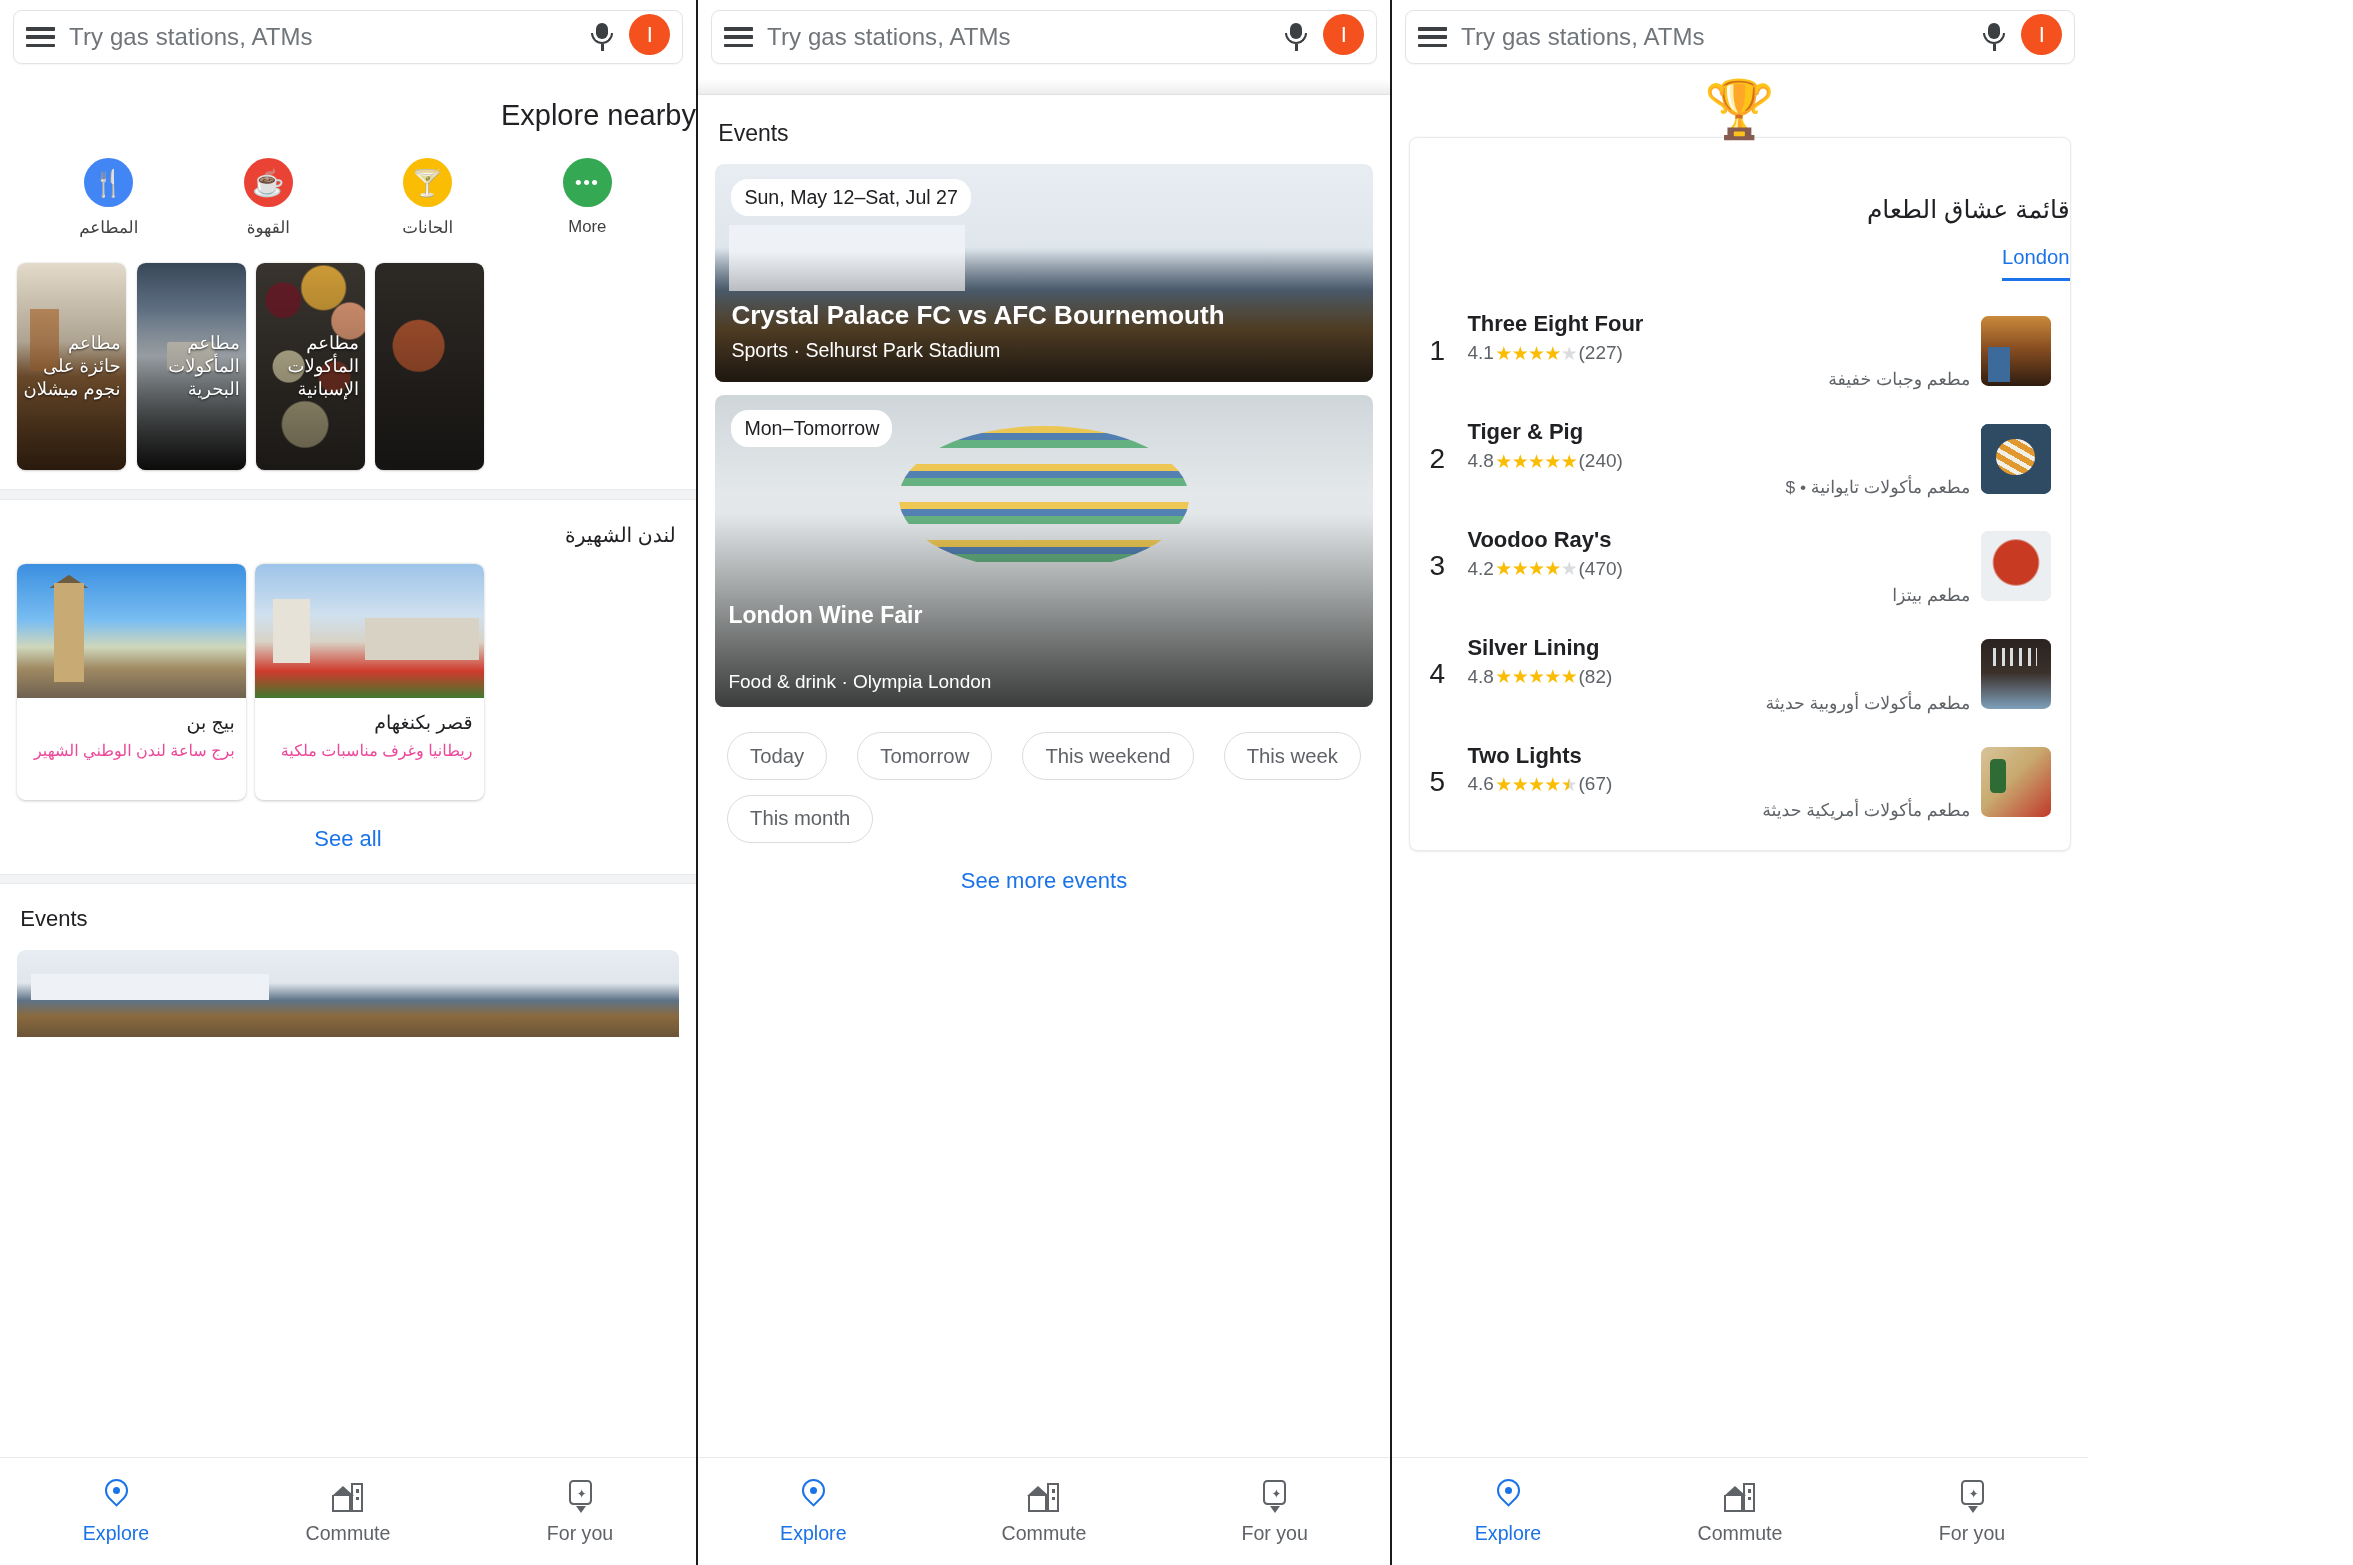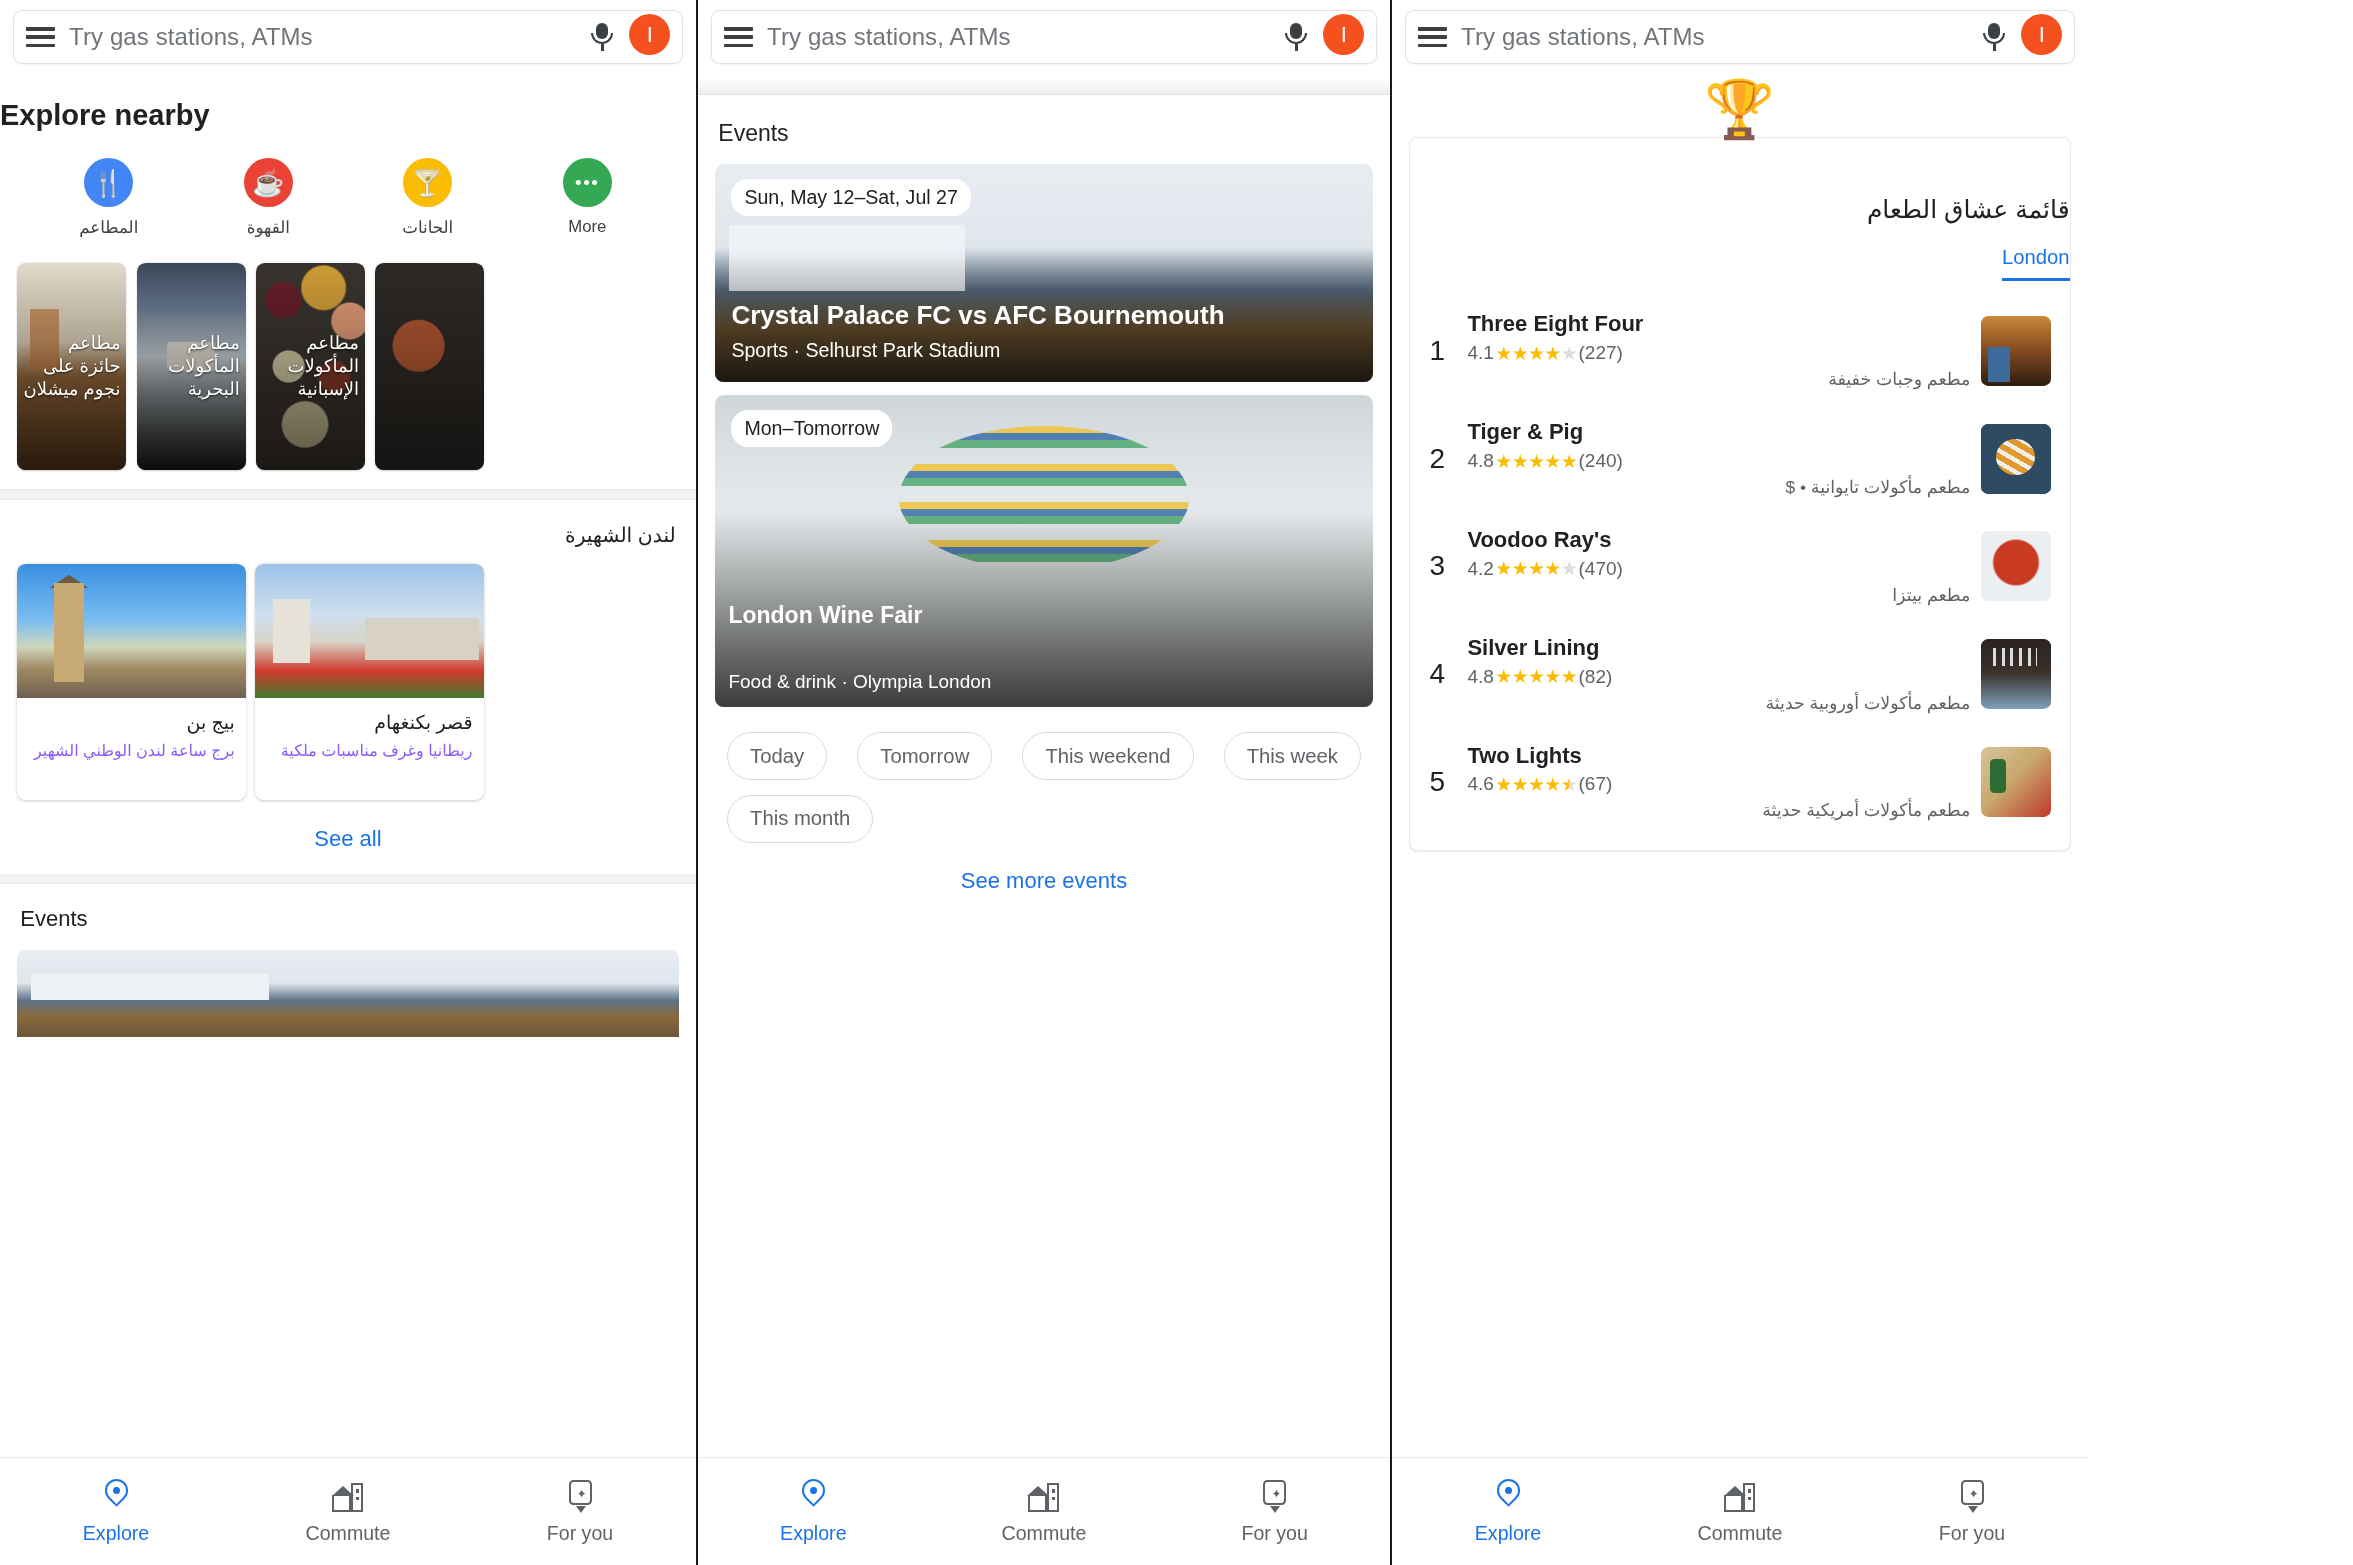--- a/index.html
+++ b/index.html
@@ -45,21 +45,21 @@
     width: 41px; height: 41px; border-radius: 50%;
     background: #F4511E; color:#fff;
     display:flex; align-items:center; justify-content:center;
     font-size: 22px; font-weight: 400; flex:0 0 auto;
     margin-top: -4.4px;
   }
 
   .scroll { flex:1; overflow: hidden; position: relative; }
 
   
-  .explore-title { text-align:left; font-size: 29px; color:#202124; margin-top: 35px; font-weight:700; }
+  .explore-title { text-align:right; font-size: 29px; color:#202124; margin-top: 35px; font-weight:400; }
   .cat-row { display:flex; justify-content: space-around; margin: 26px 29px 0 29px; }
   .cat { width: 116px; display:flex; flex-direction:column; align-items:center; }
   .cat .bubble { width: 49px; height: 49px; border-radius:50%; display:flex; align-items:center; justify-content:center; }
   .cat .lbl { margin-top: 10.2px; font-size: 16.7px; color:#404040; direction: rtl; }
   .b-blue { background:#4285F4; } .b-red{background:#EA4335;} .b-yellow{background:#FBBC04;} .b-green{background:#34A853;}
   .gl { font-size: 26px; color:#fff; line-height:1; }
 
   .food-strip { display:flex; gap: 10.2px; margin: 25px 0 0 17.4px; }
   .food-card {
     width: 109px; height: 207px; border-radius: 8.7px; overflow:hidden;
@@ -77,21 +77,21 @@
   .sect-title-rtl { font-size: 20.3px; color:#202124; direction: rtl; text-align:right; margin: 23px 20.3px 0 20.3px; }
 
   .lm-strip { display:flex; gap: 8.7px; margin: 17.4px 0 0 17.4px; }
   .lm-card {
     width: 229px; border-radius: 8.7px; overflow:hidden; background:#fff;
     box-shadow: 0 0.7px 2.9px rgba(0,0,0,.22); flex:0 0 auto;
   }
   .lm-card .img { height: 134px; position: relative; }
   .lm-card .body { padding: 13px 11.6px 17.4px 11.6px; direction: rtl; text-align: right; min-height: 102px;}
   .lm-card .nm { font-size: 19px; color:#202124; }
-  .lm-card .ds { font-size: 16px; color:#8b5cf6; margin-top: 5.8px; line-height:1.35; }
+  .lm-card .ds { font-size: 16px; color:#ec4899; margin-top: 5.8px; line-height:1.35; }
   .seeall { text-align:center; color:#1a73e8; font-size: 22px; margin: 26px 0 22px 0; }
   .sect-title { font-size: 22px; color:#202124; margin: 22px 20.3px 0 20.3px; }
 
   
   .ph-rest1 { background:
       linear-gradient(180deg,#efe6d6 0%,#e5d7bf 38%,#9a6b3d 55%,#5c3a1e 100%); }
   .ph-rest1:after{content:"";position:absolute;left:12%;top:22%;width:26%;height:30%;background:#c97f3f;opacity:.7;}
   .ph-rest2 { background: linear-gradient(180deg,#3a4a5c 0%,#6f8298 22%,#cfd8de 45%,#1a1a18 100%); }
   .ph-rest2:after{content:"";position:absolute;left:28%;top:38%;width:44%;height:14%;background:#e8e4d8;border-radius:2.9px;}
   .ph-food { background:

